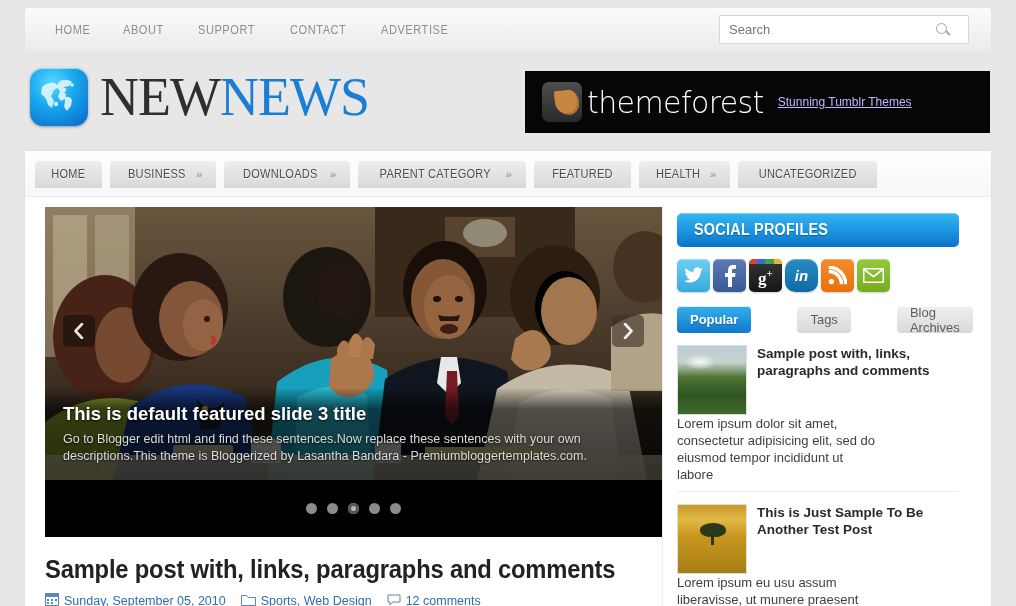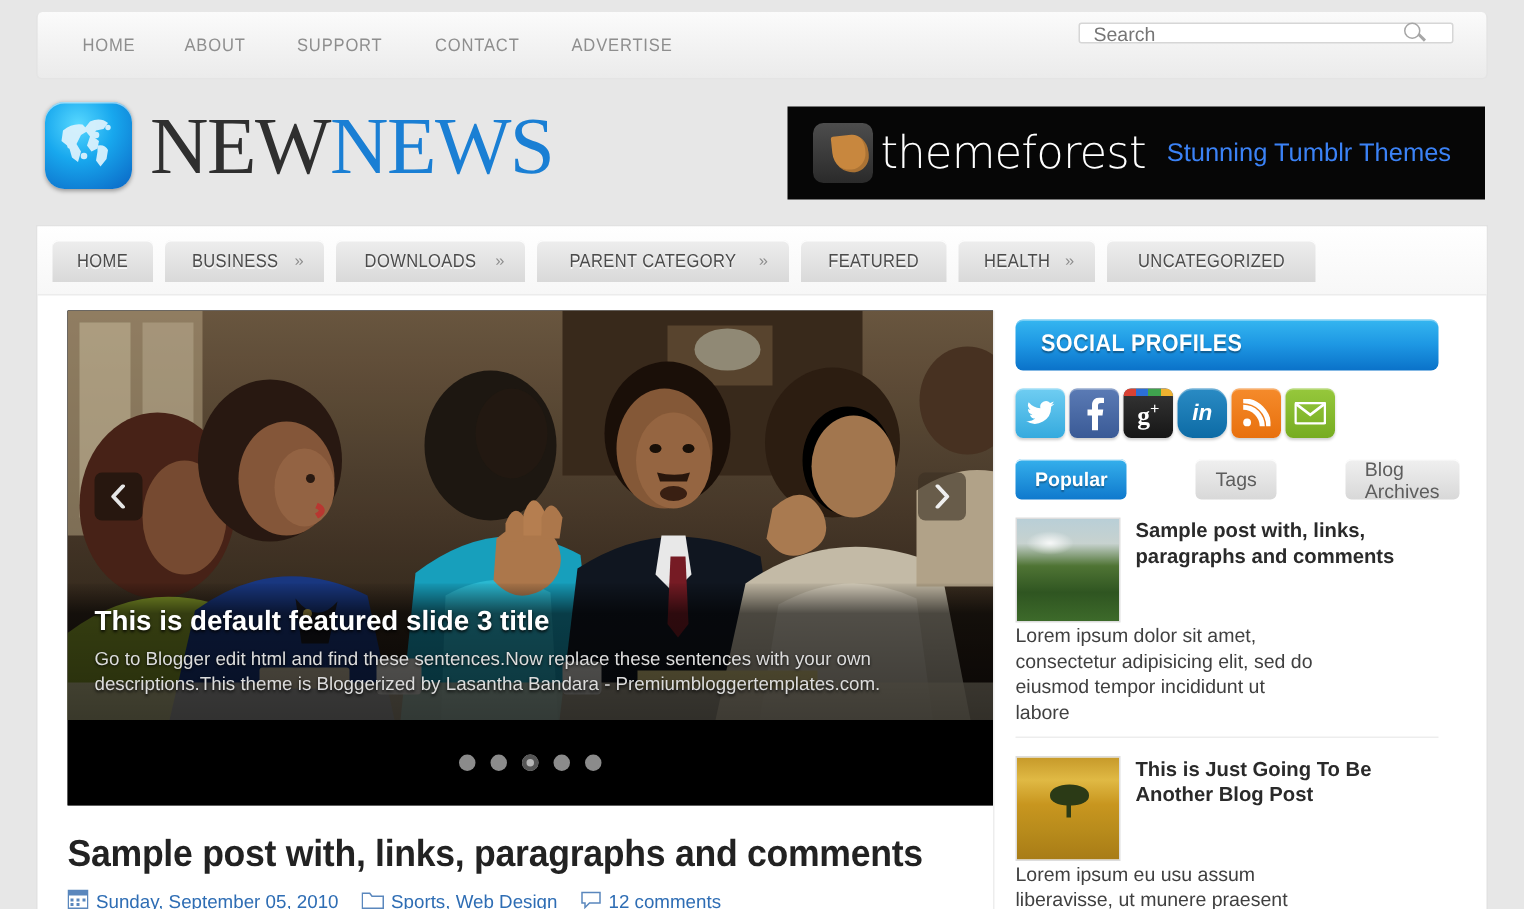--- a/index.html
+++ b/index.html
@@ -22,21 +22,21 @@
   .topnav { position: absolute; left: 30px; top: 0; height: 44px; display: flex; align-items: center; }
   .topnav a {
     font-family: "Liberation Sans Narrow", "Liberation Sans", sans-serif;
     font-size: 12px; letter-spacing: .6px;
     color: #8e8e8e; text-decoration: none; text-transform: uppercase;
     margin-right: 30px; cursor: pointer;
     transform: scaleX(.92); transform-origin: left center;
   }
   .search-box {
     position: absolute; right: 22px; top: 7px;
-    width: 250px; height: 14px;
+    width: 250px; height: 29px;
     background: #fff; border: 1px solid #d6d6d6; border-radius: 2px;
     display: flex; align-items: center;
   }
   .search-box input {
     border: none; outline: none; background: transparent;
     font-size: 13px; color: #9b9b9b; padding-left: 9px; width: 208px;
     font-family: "Liberation Sans", sans-serif;
   }
   .search-ico { width: 22px; height: 22px; position: relative; margin-left: 4px; cursor: pointer; }
   .search-ico::before {
@@ -80,21 +80,21 @@
   .tf-leaf {
     position: absolute; left: 13px; top: 8px; width: 24px; height: 25px;
     background: #c8873e; border-radius: 2px 60% 60% 80% / 2px 70% 60% 80%;
     transform: rotate(-6deg);
     box-shadow: inset -2px -2px 0 rgba(0,0,0,.15);
   }
   .tf-name {
     color: #fff; font-size: 30px; margin-left: 5px; letter-spacing: -.6px;
     font-family: "DejaVu Sans", sans-serif; font-weight: 300;
   }
-  .tf-tag { color: #3b82f6; font-size: 17px; margin-left: 14px; font-family: "Liberation Sans", sans-serif; }
+  .tf-tag { color: #c4b5fd; font-size: 12px; margin-left: 14px; font-family: "Liberation Sans", sans-serif; text-decoration: underline; }
 
   
   .container {
     position: absolute; left: 24px; top: 150px; width: 968px; height: 456px;
     background: #fff; border: 1px solid #e2e2e2; border-bottom: none;
   }
 
   
   .catnav {
     height: 46px; padding: 9px 0 0 10px;
@@ -476,20 +476,20 @@
         <div class="thumb green"></div>
         <div class="pop-title">Sample post with, links, paragraphs and comments</div>
         <div class="pop-snip-inline">Lorem ipsum dolor sit amet, consectetur adipisicing elit, sed do eiusmod tempor incididunt ut labore</div>
       </div>
 
       <div class="pop-item">
         <div class="thumb gold">
           <div class="tree"></div>
             <div class="trunk"></div>
         </div>
-        <div class="pop-title">This is Just Going To Be Another Blog Post</div>
+        <div class="pop-title">This is Just Sample To Be Another Test Post</div>
         <div class="pop-snip-inline">Lorem ipsum eu usu assum liberavisse, ut munere praesent complectitur mea. Sit an option</div>
 
       </div>
 
     </div>
   </div>
 </div>
 
 </body></html>

